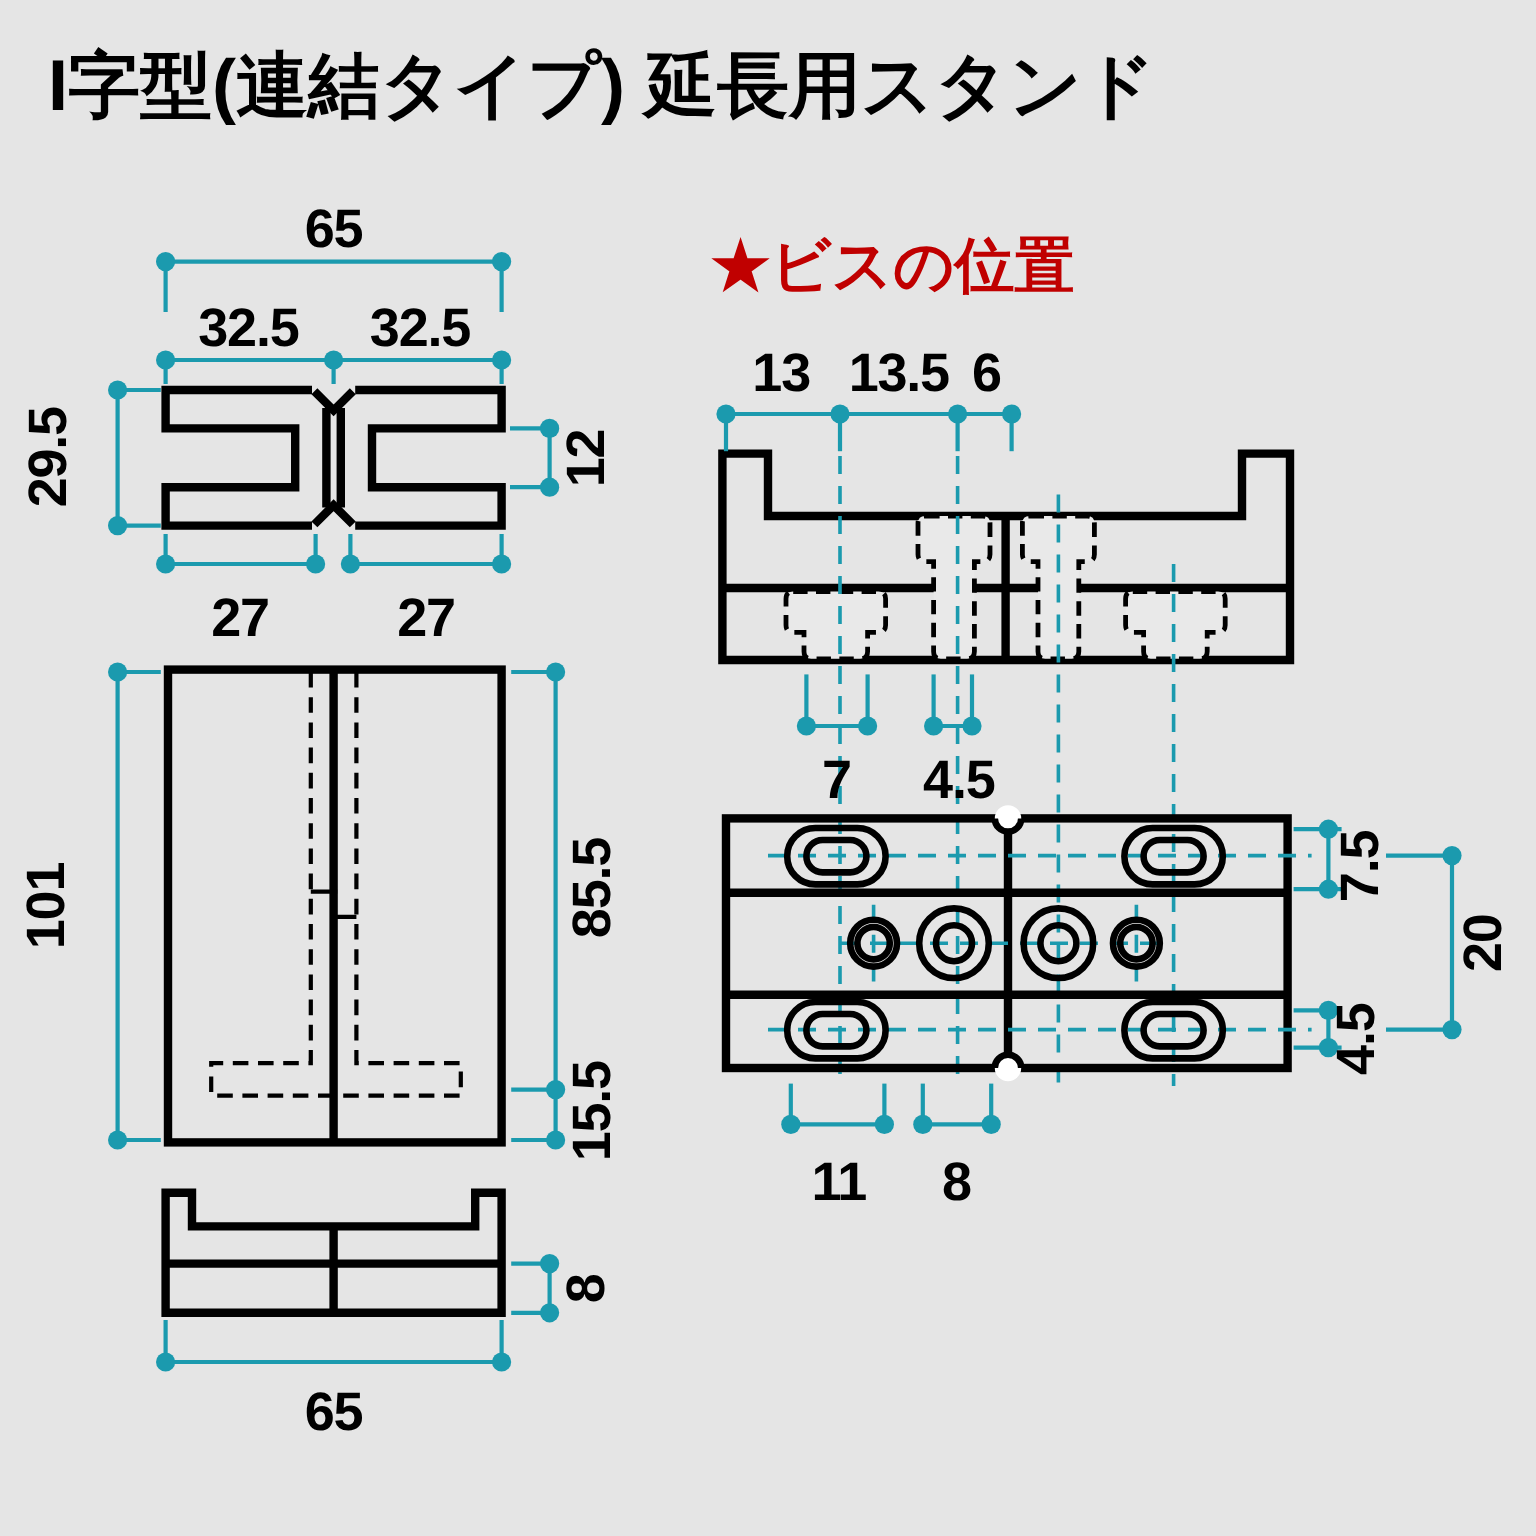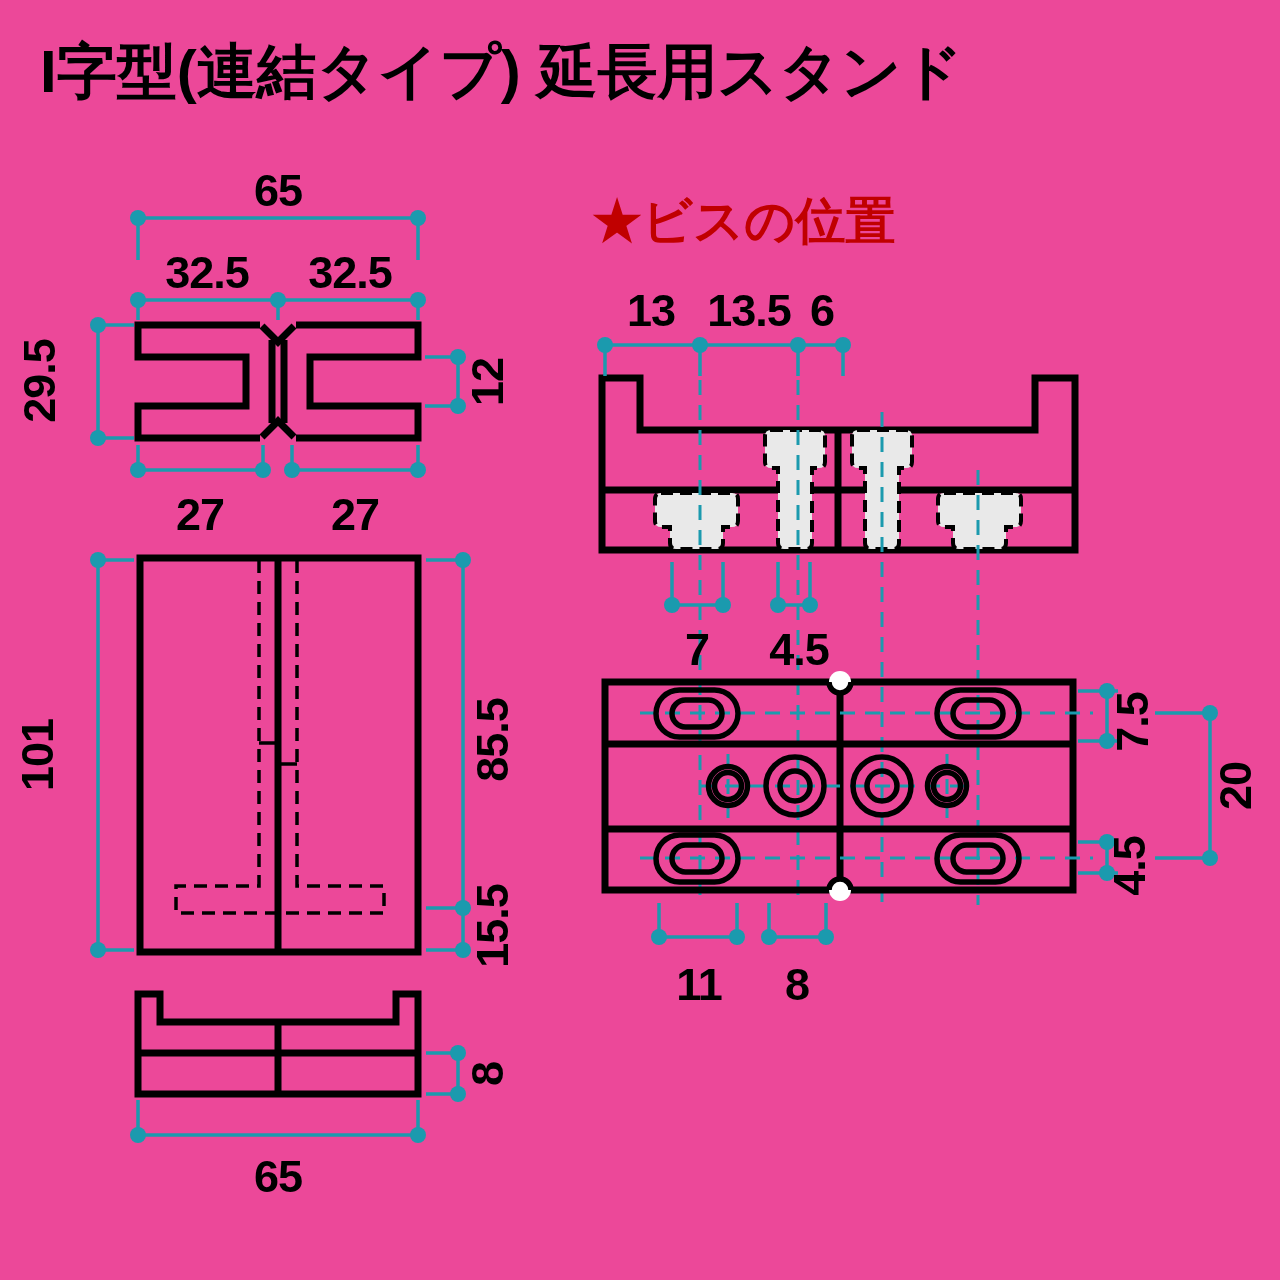--- a/index.html
+++ b/index.html
@@ -1,16 +1,16 @@
 <!DOCTYPE html>
 <html><head>
 <meta charset="utf-8">
 <style>
   html,body{margin:0;padding:0;background:#ffffff;}
-  .stage{position:relative;width:1280px;height:1280px;background:#ec4899;overflow:hidden;
+  .stage{position:relative;width:1280px;height:1280px;background:#e5e5e5;overflow:hidden;
          font-family:"Liberation Sans", sans-serif;}
   svg{display:block}
   .title-text{font-family:"Liberation Sans", sans-serif;font-weight:700;font-size:60px;fill:#000;}
   .legend-text{font-family:"Liberation Sans", sans-serif;font-weight:700;font-size:50px;fill:#c00000;}
   .dim{font-family:"Liberation Sans", sans-serif;font-weight:700;font-size:45px;fill:#000;letter-spacing:-1px;}
   .outline{stroke:#000;stroke-width:7;fill:none;stroke-linejoin:miter;}
   .thin-black{stroke:#000;stroke-width:5.5;fill:none;}
   .hidden-dash{stroke:#000;stroke-width:3.5;fill:none;stroke-dasharray:13 8;}
   .screw{fill:#e9e9e9;stroke:#000;stroke-width:4;stroke-dasharray:12 7;stroke-linejoin:miter;}
   .dimline{stroke:#1b9aae;stroke-width:3.5;fill:none;}

